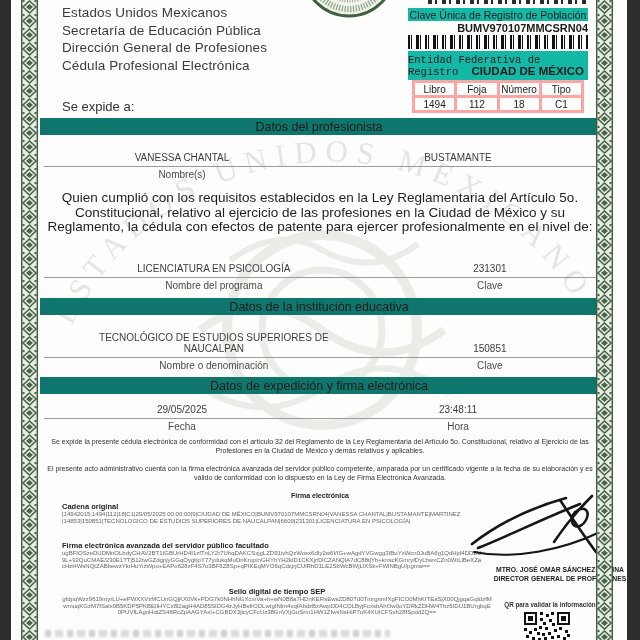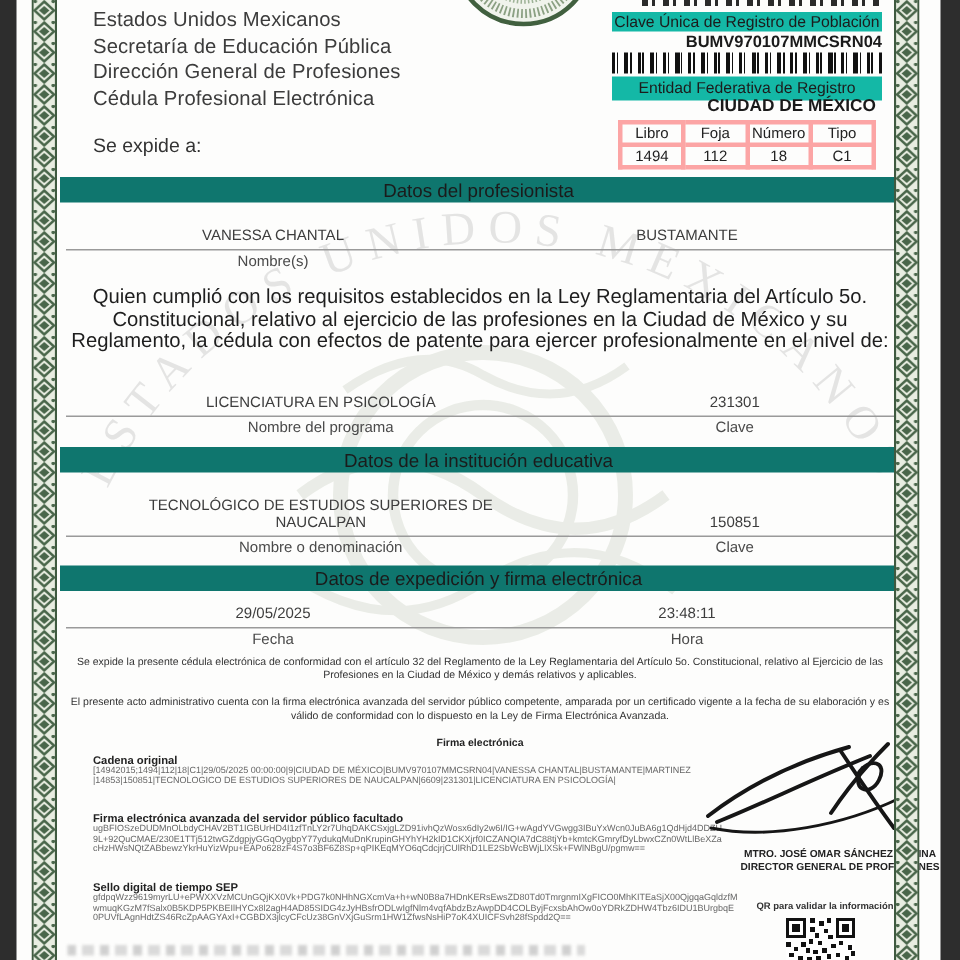--- a/index.html
+++ b/index.html
@@ -15,26 +15,26 @@
   
   .hdr{left:62px;top:4px;font-size:13.5px;line-height:17.5px;color:#3c3c3c;letter-spacing:.1px;}
   
   .clip-top{left:428px;top:0;width:160px;height:4px;
     background:repeating-linear-gradient(90deg,#2b2b2b 0 4px,transparent 4px 7px,#2b2b2b 7px 9px,transparent 9px 14px);}
   .glabel{background:#14b8a6;color:#1c1c1c;font-size:10.5px;display:flex;align-items:center;justify-content:center;}
   .curp-label{left:408px;top:8px;width:180px;height:13px;}
   .curp-value{left:408px;top:22px;width:180px;text-align:right;font-weight:bold;font-size:11px;color:#1a1a1a;}
   .barcode{left:408px;top:35px;width:180px;height:14px;
     background:repeating-linear-gradient(90deg,#111 0 2px,#fff 2px 3px,#111 3px 4px,#fff 4px 8px,#111 8px 11px,#fff 11px 12px,#111 12px 13px,#fff 13px 17px);}
-  .ent-label{left:408px;top:51px;width:180px;height:16px;}
+  .ent-label{left:408px;top:51px;width:180px;height:29px;font-family:Liberation Mono, monospace;}
   .ent-value{left:408px;top:65px;width:176px;text-align:right;font-weight:bold;font-size:11.5px;color:#1a1a1a;}
   .reg-table{left:412px;top:80px;width:172px;border-collapse:collapse;font-size:10px;color:#222;}
   .reg-table td{border:3px solid #fca5a5;text-align:center;height:12px;width:25%;padding:0;}
   
-  .issued{left:62px;top:89px;font-size:13px;color:#333;}
+  .issued{left:62px;top:99px;font-size:13px;color:#333;}
   
   .secbar{left:40px;width:558px;height:17px;background:#0f766e;color:#1b1b1b;
           font-size:12.5px;display:flex;align-items:center;justify-content:center;z-index:2;}
   
   .frow{left:44px;width:552px;display:flex;z-index:2;}
   .fcol{flex:1;text-align:center;}
   .fval{font-size:10px;color:#3d3d3d;padding-bottom:3px;border-bottom:1px solid #9a9a9a;}
   .flab{font-size:10px;color:#4a4a4a;padding-top:2px;}
   .para{left:47px;width:546px;text-align:center;font-size:13.5px;line-height:14.5px;color:#1e1e1e;z-index:2;}
   .small-para{left:47px;width:546px;text-align:center;font-size:7px;line-height:9px;color:#333;z-index:2;}
@@ -216,21 +216,21 @@
       <path d="M104 22 c 8 -12 20 -8 14 4 c -6 12 -20 6 -11 -8"></path>
       <path d="M6 58 C 45 66, 95 56, 132 38" stroke-width="2"></path>
     </g>
   </svg>
 
   <div class="abs signer" style="top:566px;">
     <div>MTRO. JOSÉ OMAR SÁNCHEZ MOLINA</div>
     <div>DIRECTOR GENERAL DE PROFESIONES</div>
   </div>
 
-  <div class="abs" style="left:62px;top:587px;width:430px;z-index:2;">
+  <div class="abs" style="left:62px;top:587px;width:430px;z-index:2;text-align:center;">
     <div class="tinyhead">Sello digital de tiempo SEP</div>
     <div class="tinytext">gfdpqWzz9619myrLU+ePWXXVzMCUnGQjKX0Vk+PDG7k0NHhNGXcmVa+h+wN0B8a7HDnKERsEwsZD80Td0TmrgnmIXgFICO0MhKITEaSjX00QjgqaGqldzfMwmuqKGzM7fSalx0B5KDP5PKBEIlHYCx8l2agH4AD85SIDG4zJyHBsfrODLwIgfNlm4vqfAbdzBzAwpDD4COLByjFcxsbAhOw0oYDRkZDHW4Tbz6IDU1BUrgbqE0PUVfLAgnHdtZS46RcZpAAGYAxI+CGBDX3jlcyCFcUz38GnVXjGuSrm1HW1ZfwsNsHiP7oK4XUICFSvh28fSpdd2Q==</div>
   </div>
 
   <div class="abs qr-label" style="top:601px;">QR para validar la información</div>
   <svg class="abs" style="left:524px;top:612px;z-index:3;" width="46" height="46" shape-rendering="crispEdges">
     <rect width="46" height="46" fill="#ffffff"></rect>
     <g fill="#111">
       <rect x="0" y="0" width="13" height="13"></rect>
         <rect x="33" y="0" width="13" height="13"></rect>

